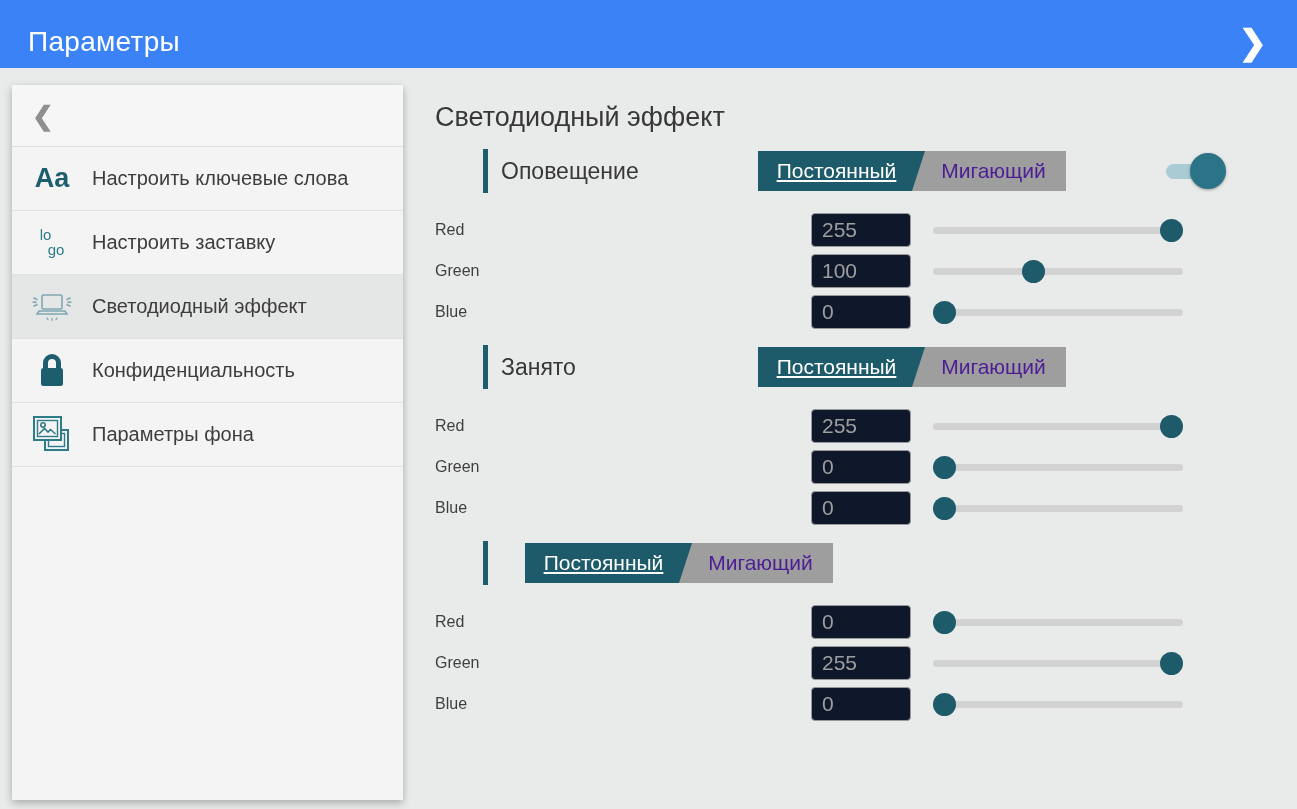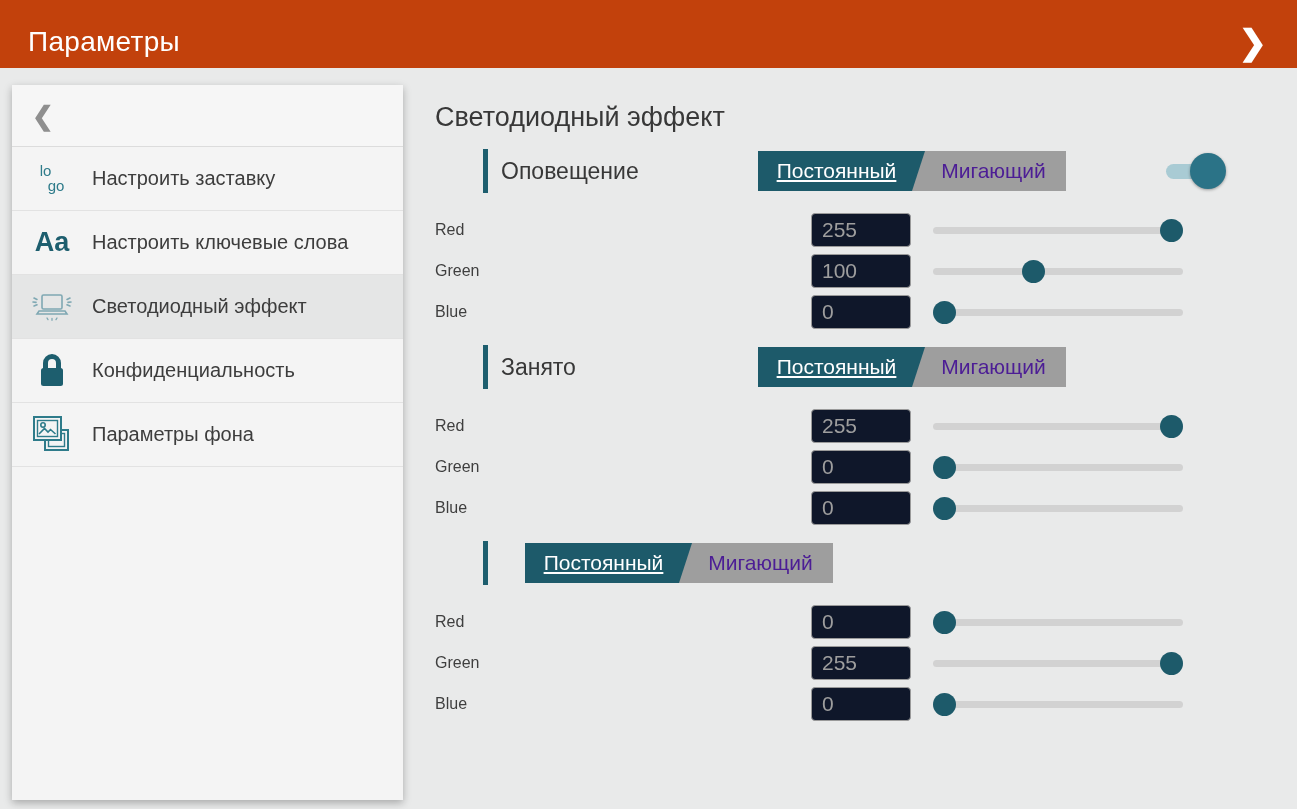--- a/index.html
+++ b/index.html
@@ -5,21 +5,21 @@
   * { margin:0; padding:0; box-sizing:border-box; }
   html,body { background:#d8d8d8; }
   .app {
     position:relative; width:1297px; height:809px; overflow:hidden;
     background:#e9eaea;
     font-family:"Liberation Sans", sans-serif;
     color:#3c3c3c;
   }
   
   .header {
-    height:68px; background:#c2410c; display:flex; align-items:center;
+    height:68px; background:#3b82f6; display:flex; align-items:center;
     padding:16px 24px 0 28px;
   }
   .header-title { color:#ffffff; font-size:28px; font-weight:400; letter-spacing:.3px; }
   .header-expand {
     margin-left:auto; color:#ffffff; font-size:34px; font-weight:bold;
     cursor:pointer; line-height:1; padding:4px 6px; user-select:none;
   }
   
   .sidebar {
     position:absolute; left:12px; top:85px; width:391px; height:715px;
@@ -94,33 +94,33 @@
     <div class="header-expand">❯</div>
   </div>
 
   <div class="sidebar">
     <div class="back-row">
       <span class="back-glyph">❮</span>
     </div>
 
     <div class="side-item">
       <span class="side-icon">
+        <span class="aa-icon">Aa</span>
+      </span>
+      <span class="side-label">Настроить ключевые слова</span>
+    </div>
+
+    <div class="side-item">
+      <span class="side-icon">
         <span class="logo-icon">
           <span>lo</span>
           <span class="go">go</span>
         </span>
       </span>
       <span class="side-label">Настроить заставку</span>
-    </div>
-
-    <div class="side-item">
-      <span class="side-icon">
-        <span class="aa-icon">Aa</span>
-      </span>
-      <span class="side-label">Настроить ключевые слова</span>
     </div>
 
     <div class="side-item selected">
       <span class="side-icon">
         <svg width="46" height="36" viewBox="0 0 46 36" fill="none" stroke="#7fa8b3" stroke-width="1.6" stroke-linecap="round">
           <rect x="13" y="6" width="20" height="14" rx="1.5"></rect>
           <path d="M10 22 L36 22 L38 25 L8 25 Z"></path>
           <path d="M5 9 l3 1.5 M4 13 l3 .4 M5 17 l3 -1.2"></path>
           <path d="M41 9 l-3 1.5 M42 13 l-3 .4 M41 17 l-3 -1.2"></path>
           <path d="M18 29 l1 1.6 M23 29.5 l0 1.8 M28 29 l-1 1.6" stroke-width="1.3"></path>

